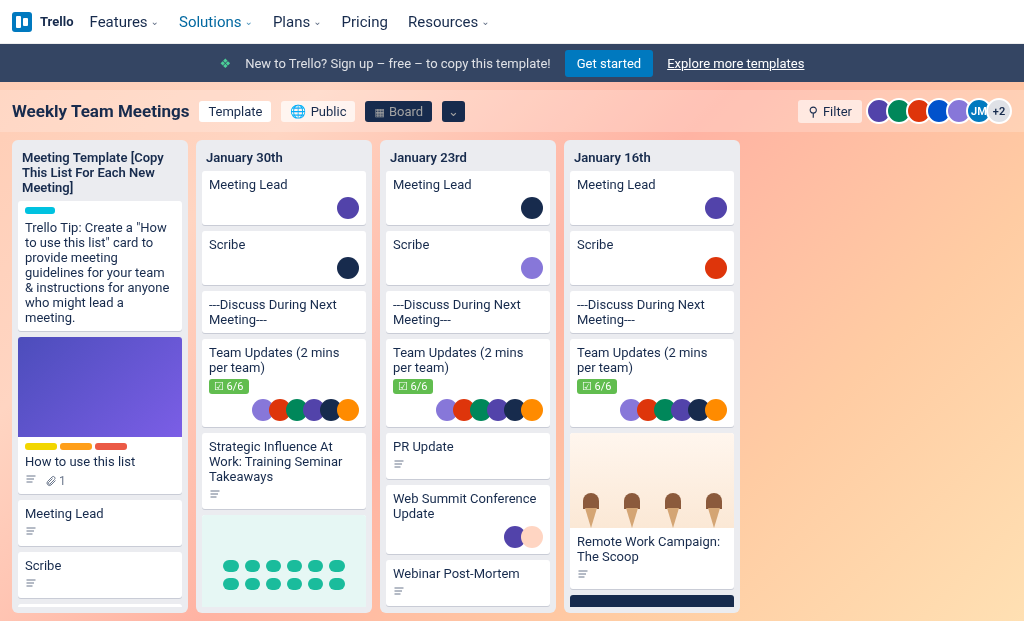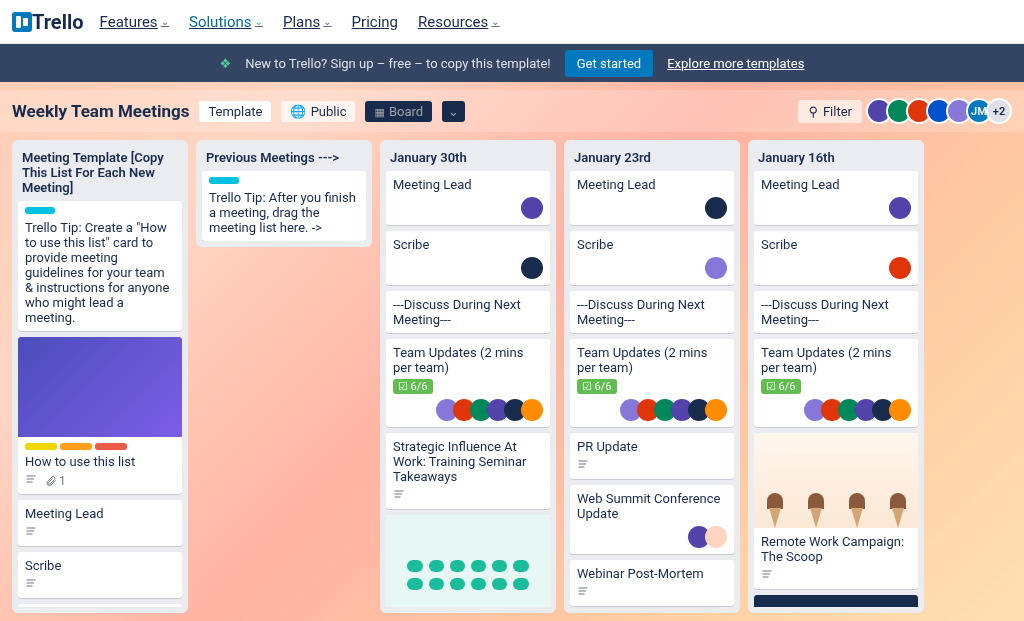--- a/index.html
+++ b/index.html
@@ -16,21 +16,21 @@
 }
 .topnav {
   background: #fff;
   height: 44px;
   display: flex;
   align-items: center;
   padding: 0 12px;
   gap: 6px;
   border-bottom: 1px solid #eee;
 }
-.logo-block { display: flex; align-items: center; gap: 0; font-weight: 700; font-size: 20px; color: #172b4d; }
+.logo-block { display: flex; align-items: center; gap: 8px; font-weight: 700; font-size: 13px; color: #172b4d; }
 .logo-square {
   width: 20px; height: 20px; background: #0079bf; border-radius: 3px;
   display: flex; align-items: center; justify-content: center;
 }
 .logo-square::before, .logo-square::after {
   content: ""; width: 5px; background: #fff; border-radius: 1px; margin: 0 1px;
 }
 .logo-square::before { height: 12px; }
 .logo-square::after { height: 8px; }
 .nav-item { padding: 8px 10px; color: #172b4d; cursor: pointer; display: flex; align-items: center; gap: 3px; font-size: 15px; }
@@ -70,21 +70,21 @@
   margin-left: -6px; display: flex; align-items: center; justify-content: center;
   font-size: 11px; font-weight: 600; color: #fff;
 }
 .av-sm { width: 22px; height: 22px; border-width: 0; margin: 0 0 0 -5px; font-size: 10px; }
 .board {
   flex: 1;
   display: flex;
   gap: 8px;
   padding: 8px 12px;
   overflow-x: auto;
-  align-items: flex-start;
+  align-items: center;
 }
 .list {
   background: #ebecf0;
   border-radius: 6px;
   width: 176px;
   flex-shrink: 0;
   padding: 6px;
   display: flex;
   flex-direction: column;
   max-height: 100%;
@@ -126,21 +126,21 @@
 .icon-board::before { content:"▦"; font-size:11px;}
 </style>
 </head>
 <body>
 
 <div class="topnav">
   <div class="logo-block">
     <span class="logo-square"></span>
     <span>Trello</span>
   </div>
-  <div id="nav-items" style="display:flex;text-decoration:underline;">
+  <div id="nav-items" style="display:flex;">
       <div class="nav-item">
         <span>Features</span>
         <span class="chev">⌄</span>
       </div>
       <div class="nav-item active">
         <span>Solutions</span>
         <span class="chev">⌄</span>
       </div>
       <div class="nav-item">
         <span>Plans</span>
@@ -239,29 +239,20 @@
                 <line x1="3" y1="18" x2="15" y2="18"></line>
               </svg></span>
           </div>
         </div>
         <div class="card">
           <div>---Discuss During Next Meeting---</div>
         </div>
       </div>
     </div>
     <div class="list">
-      <div class="list-header">Previous Meetings ---&gt;</div>
-      <div class="list-cards">
-        <div class="card">
-          <div class="lbl-bar"></div>
-          <div>Trello Tip: After you finish a meeting, drag the meeting list here. -&gt;</div>
-        </div>
-      </div>
-    </div>
-    <div class="list">
       <div class="list-header">January 30th</div>
       <div class="list-cards">
         <div class="card">
           <div>Meeting Lead</div>
           <div class="members-row">
             <div class="avatar av-sm" style="background:#5243aa"></div>
           </div>
         </div>
         <div class="card">
           <div>Scribe</div>

